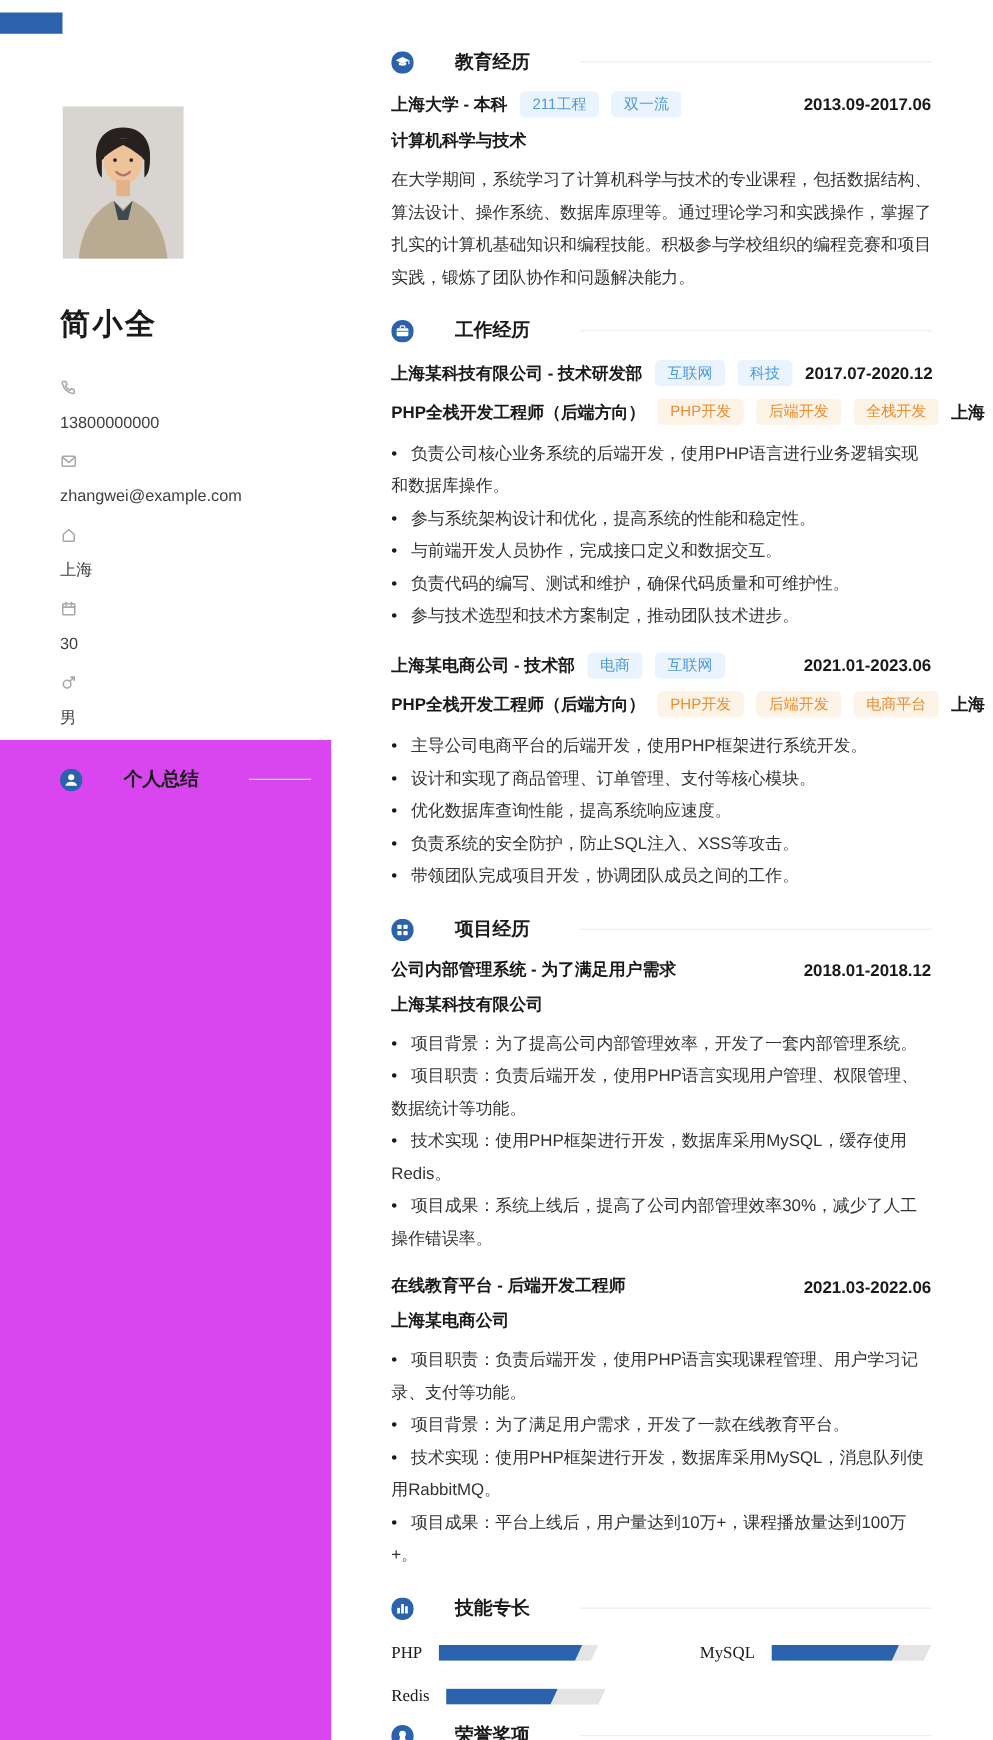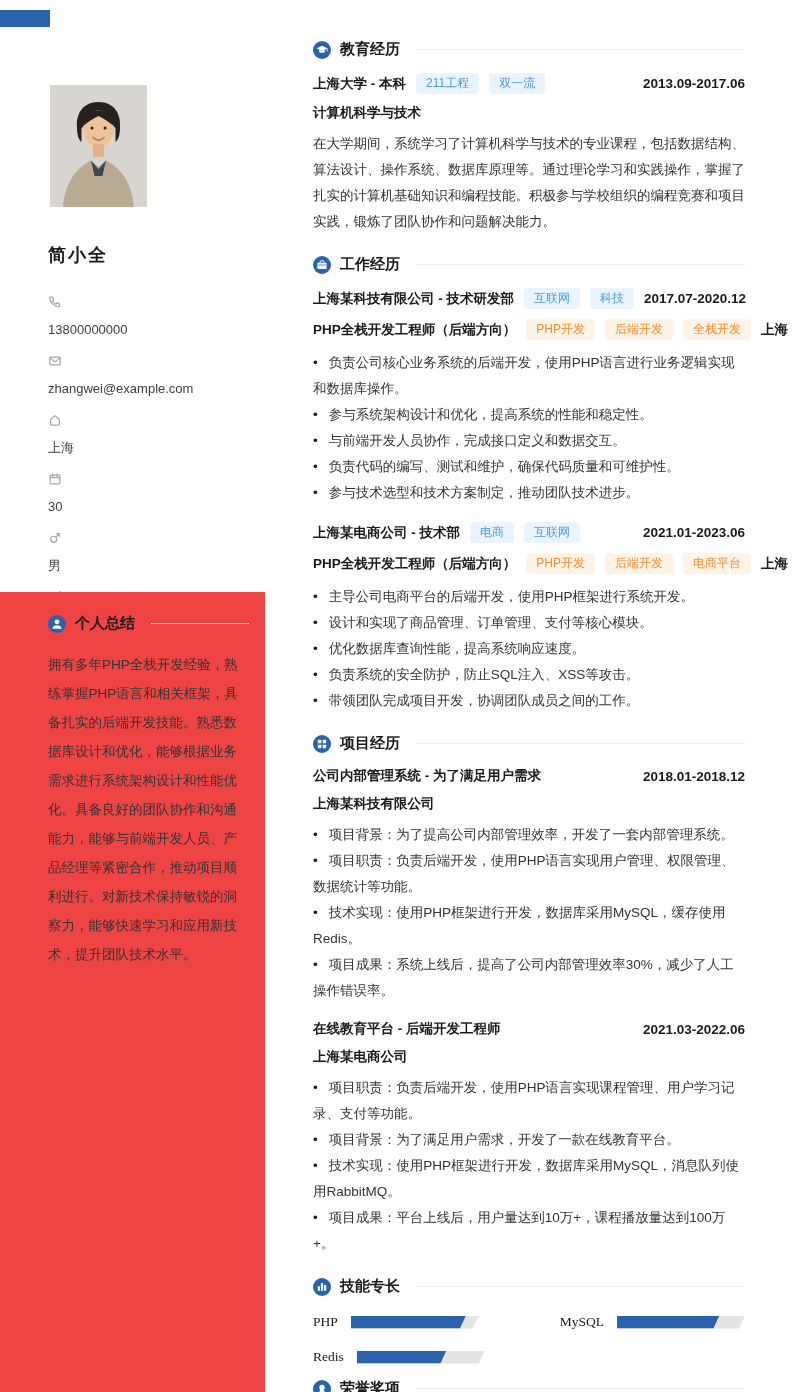--- a/index.html
+++ b/index.html
@@ -7,32 +7,32 @@
   html,body{ margin:0; padding:0; background:#fff; }
   body{ font-family:"Liberation Sans","DejaVu Sans",sans-serif; }
   .page{ width:794px; height:1392px; position:relative; background:#fff; overflow:hidden; color:var(--body); }
 
   
   .top-accent{ position:absolute; left:0; top:10px; width:50px; height:17px; background:var(--blue); }
 
   
   .sidebar{ position:absolute; left:0; top:0; width:265px; height:100%; }
   .photo{ margin:85px 0 0 50px; width:97px; height:122px; display:block; }
-  .name{ margin:36px 0 0 48px; font-size:18px; font-weight:bold; color:var(--ink); letter-spacing:2px; }
+  .name{ margin:36px 0 0 48px; font-size:24px; font-weight:bold; color:var(--ink); letter-spacing:2px; }
   .contacts{ margin:26px 0 0 48px; }
   .contact-row{ display:flex; align-items:flex-start; gap:11px; margin-bottom:13px; font-size:13px; color:#3d3d3d; width:185px; line-height:19px;flex-direction:column; }
   .contact-row svg{ flex:0 0 auto; margin-top:2px; }
 
-  .summary-panel{ position:absolute; left:0; top:592px; bottom:0; width:265px; background:#ef4444; padding:22px 16px 0 48px; }
+  .summary-panel{ position:absolute; left:0; top:592px; bottom:0; width:265px; background:#d946ef; padding:22px 16px 0 48px; }
   .summary-text{ margin-top:17px; font-size:13.5px; line-height:29px; color:var(--body); width:202px; }
 
   
   .main{ position:absolute; left:313px; top:0; width:432px; }
   .section{ margin-bottom:20px; }
-  .sec-header{ display:flex; align-items:center; margin-bottom:14px; }
+  .sec-header{ display:flex; align-items:center; margin-bottom:14px;gap:24px; }
   .sec-header svg{ width:18px; height:18px; flex:0 0 auto; }
   .sec-title{ font-size:15px; font-weight:bold; color:var(--ink); margin-left:9px; white-space:nowrap; }
   .sec-line{ flex:1; height:1px; background:#eeeeee; margin-left:16px; }
 
   .entry-row{ display:flex; align-items:center; gap:10px; margin-bottom:10px; }
   .entry-title{ font-size:13.5px; font-weight:bold; color:var(--ink); white-space:nowrap; }
   .entry-date{ margin-left:auto; font-size:13.5px; font-weight:bold; color:var(--ink); white-space:nowrap; }
   .entry-loc{ margin-left:auto; font-size:13.5px; font-weight:bold; color:var(--ink); white-space:nowrap; }
   .tag{ font-size:12px; padding:2px 10px; border-radius:4px; white-space:nowrap; line-height:17px; }
   .tag.blue{ background:#eaf4fe; color:#4e9ad9; }
@@ -139,21 +139,20 @@
     <div class="summary-panel">
       <div class="sec-header">
         <svg viewBox="0 0 20 20">
             <circle cx="10" cy="10" r="10" fill="#2b62ae"></circle>
             <circle cx="10" cy="7.6" r="2.7" fill="#fff"></circle>
             <path d="M4.8 15.2 a5.3 4.6 0 0 1 10.4 0 Z" fill="#fff"></path>
           </svg>
         <span class="sec-title">个人总结</span>
         <span class="sec-line" style="background:#e4e4e4;"></span>
       </div>
-      <div class="summary-text">拥有多年PHP全栈开发经验，熟练掌握PHP语言和相关框架，具备扎实的后端开发技能。熟悉数据库设计和优化，能够根据业务需求进行系统架构设计和性能优化。具备良好的团队协作和沟通能力，能够与前端开发人员、产品经理等紧密合作，推动项目顺利进行。对新技术保持敏锐的洞察力，能够快速学习和应用新技术，提升团队技术水平。</div>
     </div>
   </div>
 
   <div class="main" style="padding-top:40px;">
 
     <div class="section">
       <div class="sec-header">
         <svg viewBox="0 0 20 20">
             <circle cx="10" cy="10" r="10" fill="#2b62ae"></circle>
             <path d="M10 5.2 16 8.1 10 11 4 8.1 Z" fill="#fff"></path>

